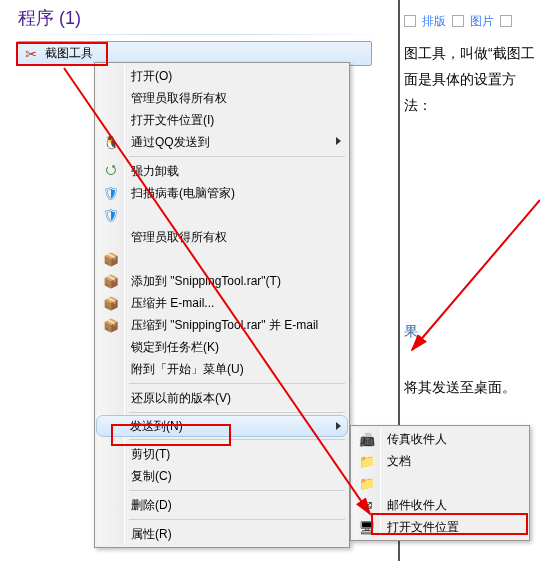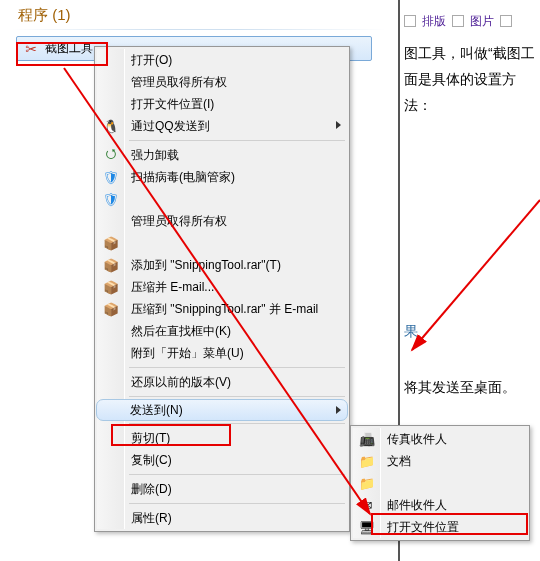--- a/index.html
+++ b/index.html
@@ -15,36 +15,36 @@
   }
   .bg-right {
     position: absolute;
     left: 400px; top: 0; right: 0; bottom: 0;
     background: #fff;
     padding: 8px 4px;
     font-size: 14px;
     line-height: 26px;
   }
   .bg-right .tabrow {
-    font-size: 12px; color: #4c1d95;
+    font-size: 12px; color: #3b82f6;
     display: flex; gap: 6px; align-items: center;
     margin-bottom: 6px;
   }
   .tabrow .sq { width:12px; height:12px; border:1px solid #aaa; display:inline-block; }
   .left-panel {
     position: absolute;
     left: 0; top: 0;
     width: 400px; height: 561px;
     background: #fff;
     border-right: 2px solid #555;
   }
   .header {
     padding: 6px 18px 2px;
-    color: #a16207;
-    font-size: 15px;
+    color: #4c1d95;
+    font-size: 18px;
   }
   .header-line {
     margin: 2px 12px 0;
     height: 1px;
     background: linear-gradient(to right, #fff, #cfe0f0 40%, #cfe0f0 60%, #fff);
   }
   .program-row {
     margin: 6px 16px 0;
     display: flex; align-items: center; gap: 6px;
     padding: 3px 6px;
@@ -64,21 +64,21 @@
   #hi2 { left:111px; top:424px; width:120px; height:22px; }
   #hi3 { left:371px; top:513px; width:157px; height:22px; }
 
   .ctx-menu {
     position: absolute;
     background: #f0f0f0;
     border: 1px solid #979797;
     box-shadow: 2px 2px 4px rgba(0,0,0,.25);
     padding: 2px;
   }
-  #menu1 { left: 94px; top: 46px; width: 256px; }
+  #menu1 { left: 94px; top: 62px; width: 256px; }
   #menu2 { left: 350px; top: 425px; width: 180px; }
   .ctx-menu .gutter {
     position:absolute; left:2px; top:2px; bottom:2px; width:28px;
     background: linear-gradient(to right,#f6f6f6,#ececec);
     border-right:1px solid #fff;
   }
   .mi {
     position: relative;
     display:flex; align-items:center;
     height: 22px;
@@ -176,21 +176,21 @@
     </div>
   <div class="mi">
       <span class="ic">📦</span>
       <span>压缩并 E-mail...</span>
     </div>
   <div class="mi">
       <span class="ic">📦</span>
       <span>压缩到 "SnippingTool.rar" 并 E-mail</span>
     </div>
   <div class="mi">
-      <span>然后在直找框中(K)</span>
+      <span>锁定到任务栏(K)</span>
     </div>
   <div class="mi">
       <span>附到「开始」菜单(U)</span>
     </div>
   <div class="sep"></div>
   <div class="mi">
       <span>还原以前的版本(V)</span>
     </div>
   <div class="sep"></div>
   <div class="mi hover">

